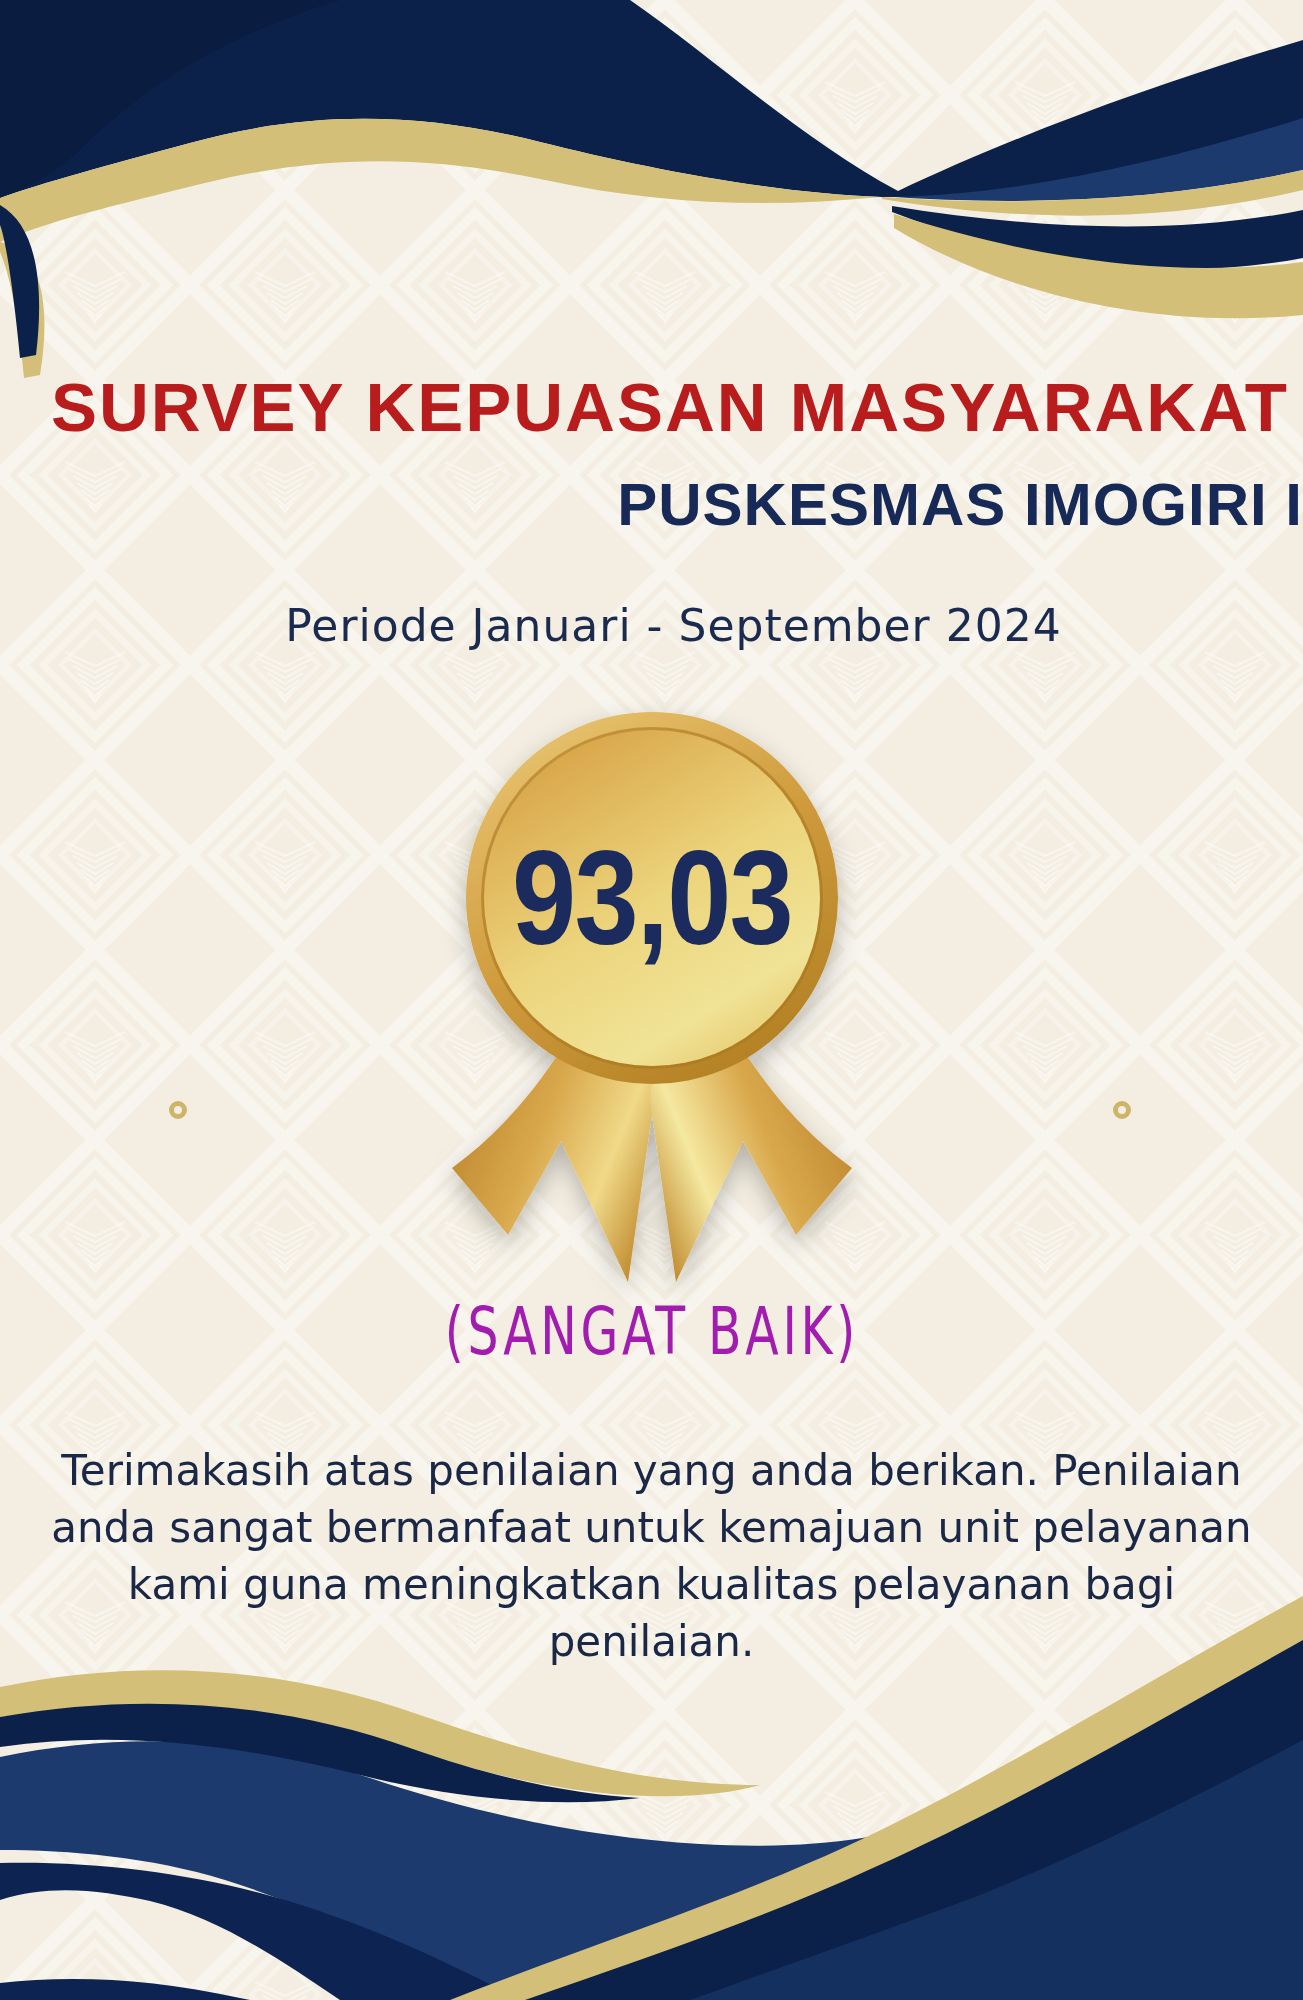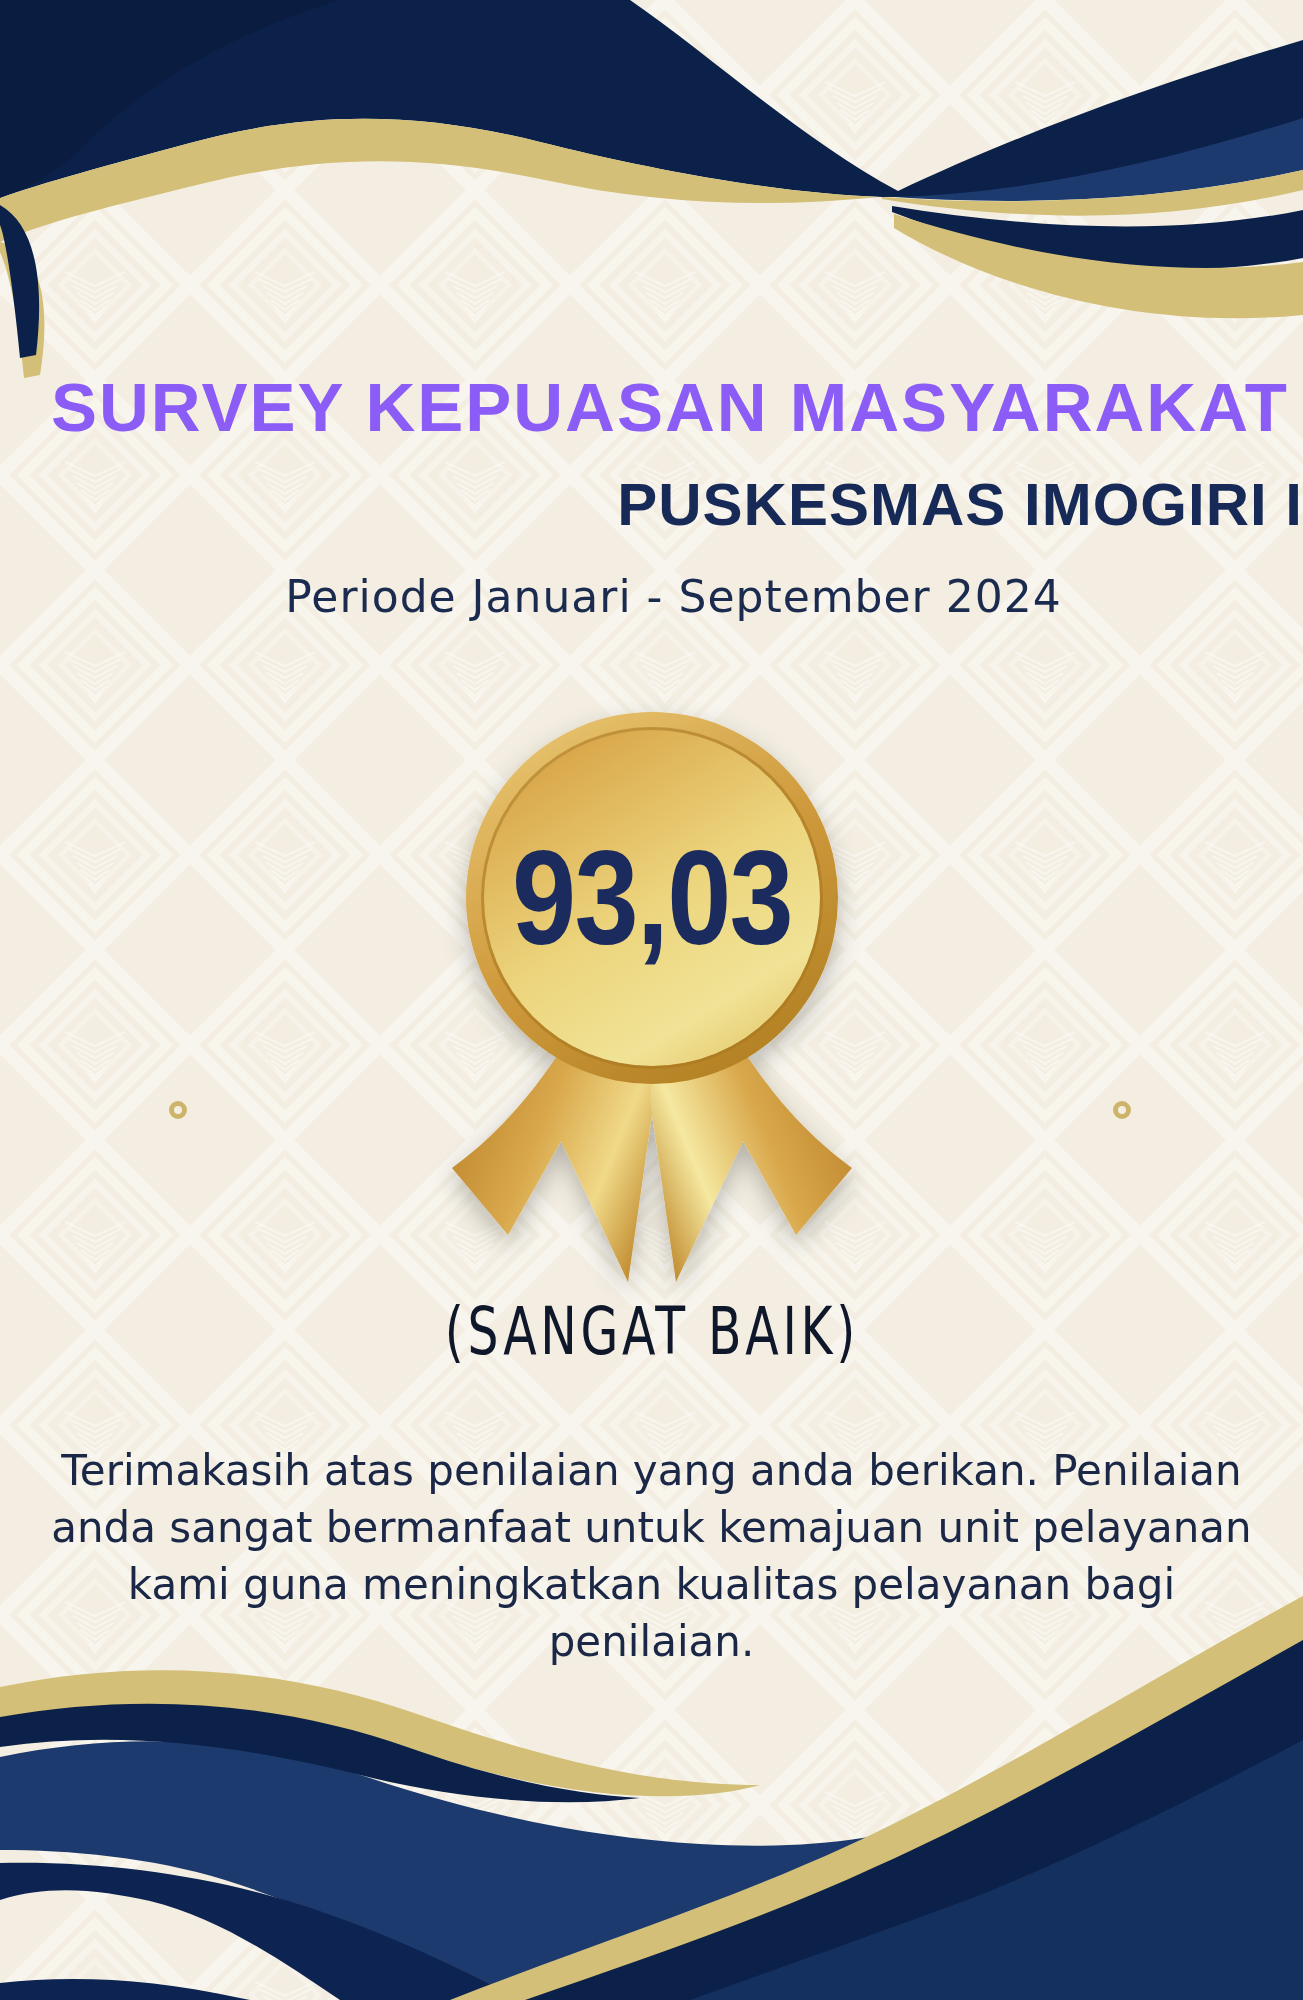--- a/index.html
+++ b/index.html
@@ -12,49 +12,49 @@
     font-family:"Liberation Sans", sans-serif;
   }
   svg{display:block;}
   .bg-pattern{position:absolute;left:0;top:0;width:1303px;height:2000px;}
   .top-waves{position:absolute;left:0;top:0;width:1303px;height:440px;}
   .bottom-waves{position:absolute;left:0;top:1570px;width:1303px;height:430px;}
   .poster-title{
     position:absolute;left:0;right:0;top:368px;margin:0;
     text-align:center;
     font-size:69px;font-weight:800;letter-spacing:2px;
-    color:#8b5cf6;line-height:80px;padding-left:37px;
+    color:#b91c1c;line-height:80px;padding-left:37px;
   }
   .poster-subtitle{
     position:absolute;left:0;right:0;top:470px;margin:0;
     text-align:right;
     font-size:60px;font-weight:800;letter-spacing:1px;
     color:#172a57;line-height:70px;
   }
   .period-text{
-    position:absolute;left:0;right:0;top:572px;
+    position:absolute;left:0;right:0;top:601px;
     text-align:center;
     font-family:"DejaVu Sans", sans-serif;
     font-size:44px;font-weight:500;letter-spacing:1px;
     color:#1b2b4f;line-height:50px;padding-left:44px;
   }
   .medal{
     position:absolute;left:392px;top:690px;width:520px;height:620px;
   }
   .score-value{
     position:absolute;left:392px;top:832px;width:520px;height:132px;
     text-align:center;line-height:132px;
     font-size:134px;font-weight:800;color:#1b2b5e;
     transform:scaleX(.86);transform-origin:center;
     letter-spacing:-2px;
   }
   .rating-text{
     position:absolute;left:0;right:0;top:1294px;
     text-align:center;line-height:76px;
-    color:#0f172a;
+    color:#a21caf;
   }
   .rating-text .squeeze{
     display:inline-block;
     font-family:"DejaVu Sans", sans-serif;
     font-size:66px;font-weight:400;letter-spacing:5px;
     transform:scaleX(.74);transform-origin:center;
     white-space:nowrap;
   }
   .thank-you{
     position:absolute;left:0;right:0;top:1428px;margin:14px;

